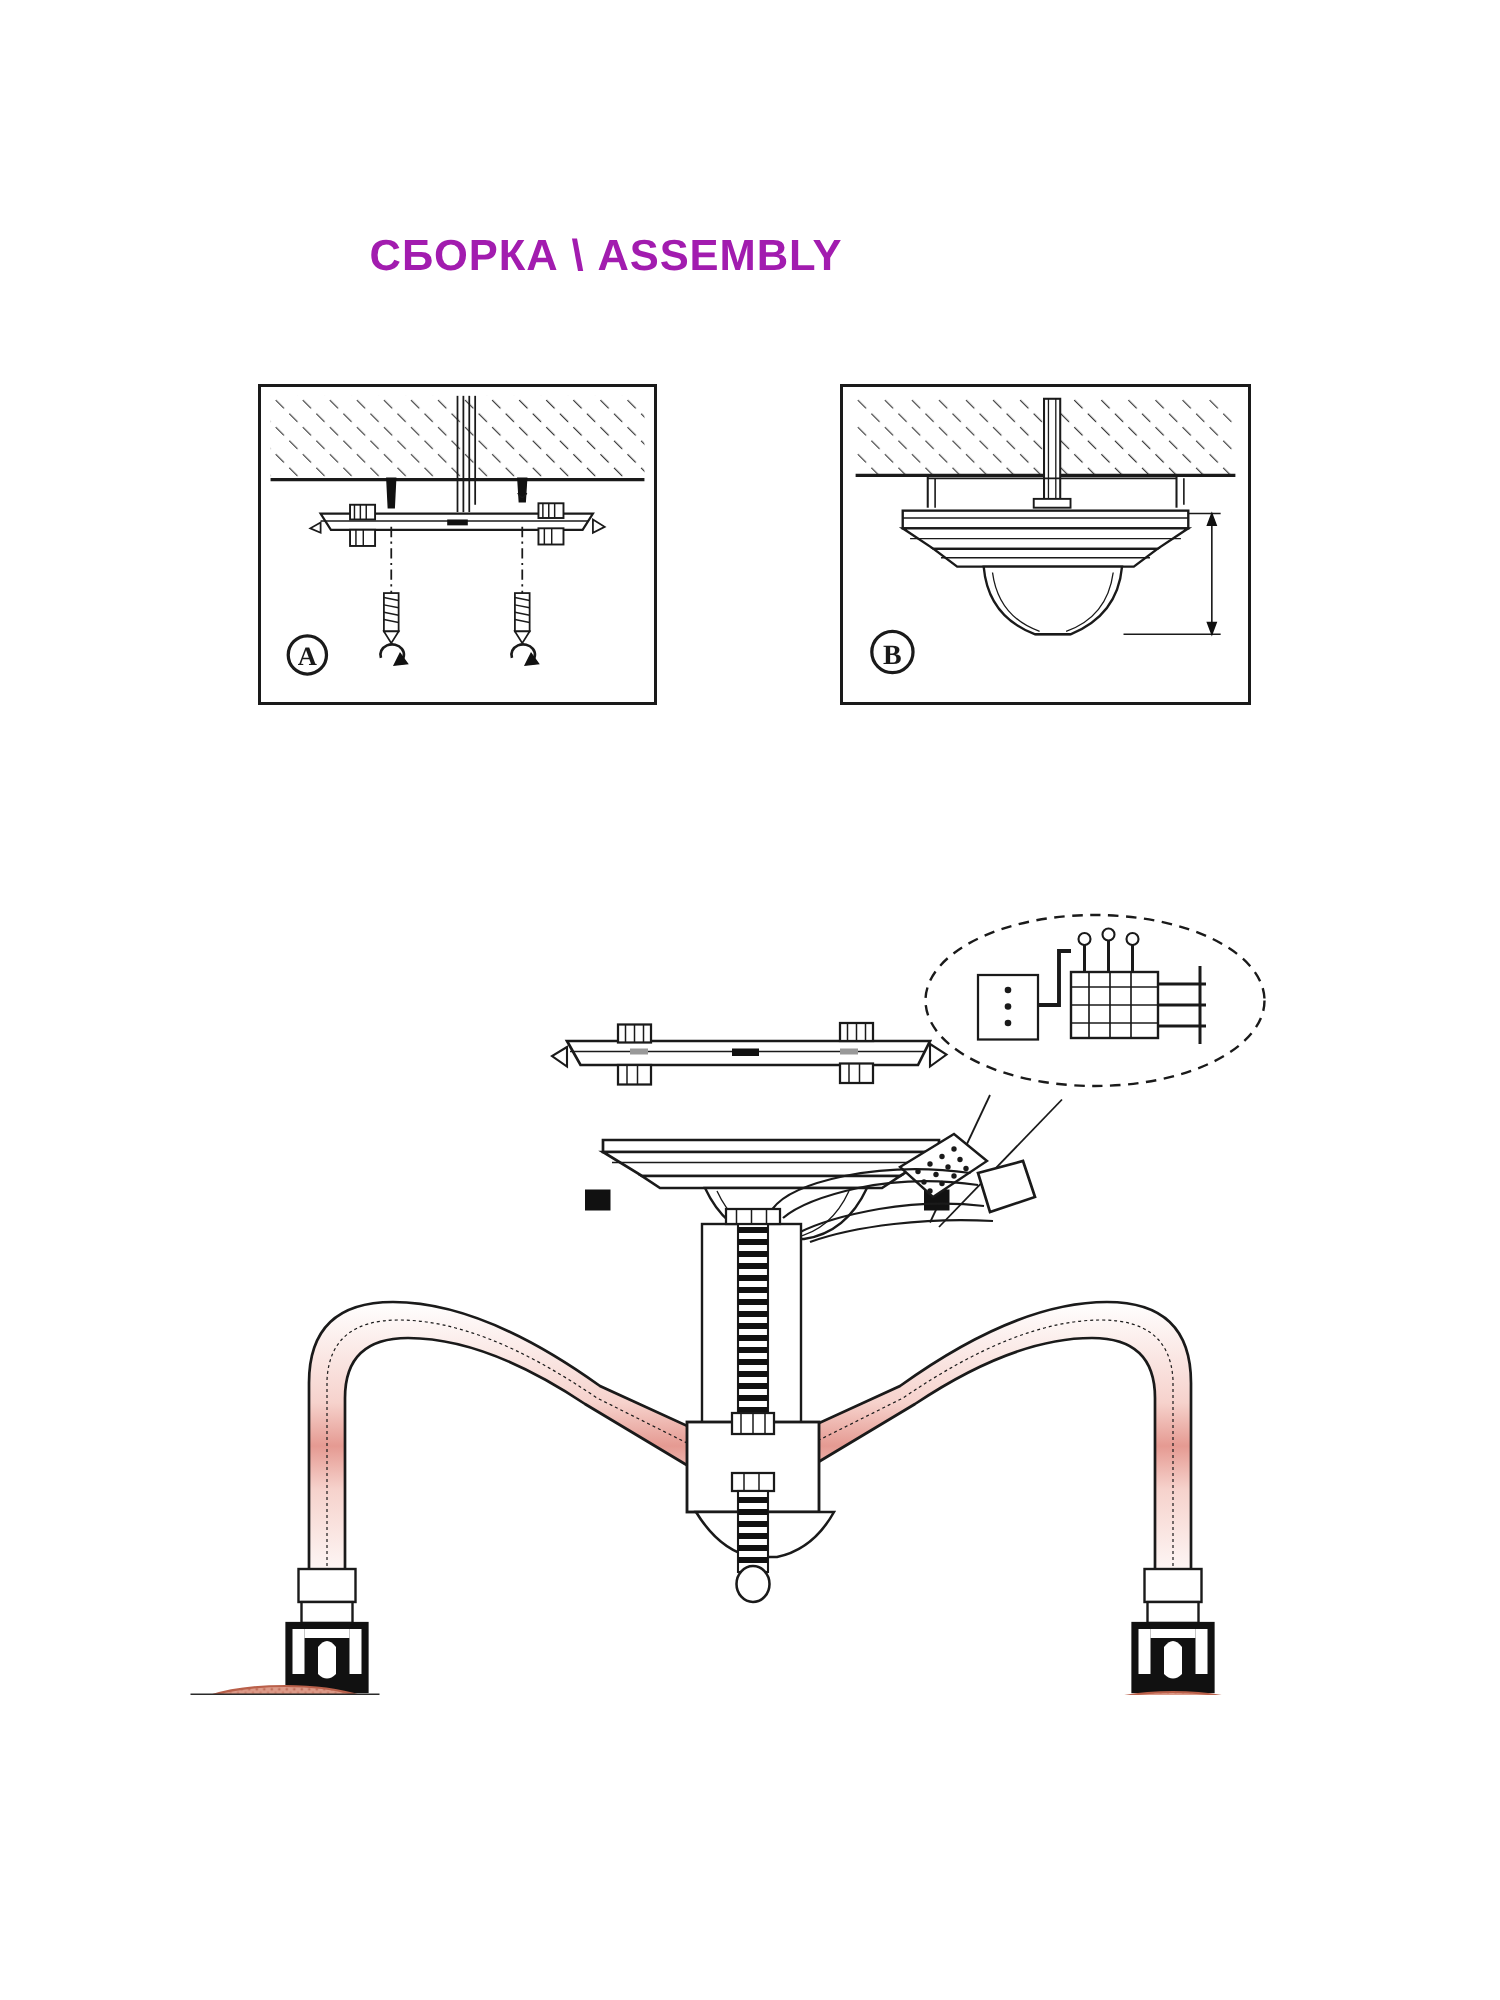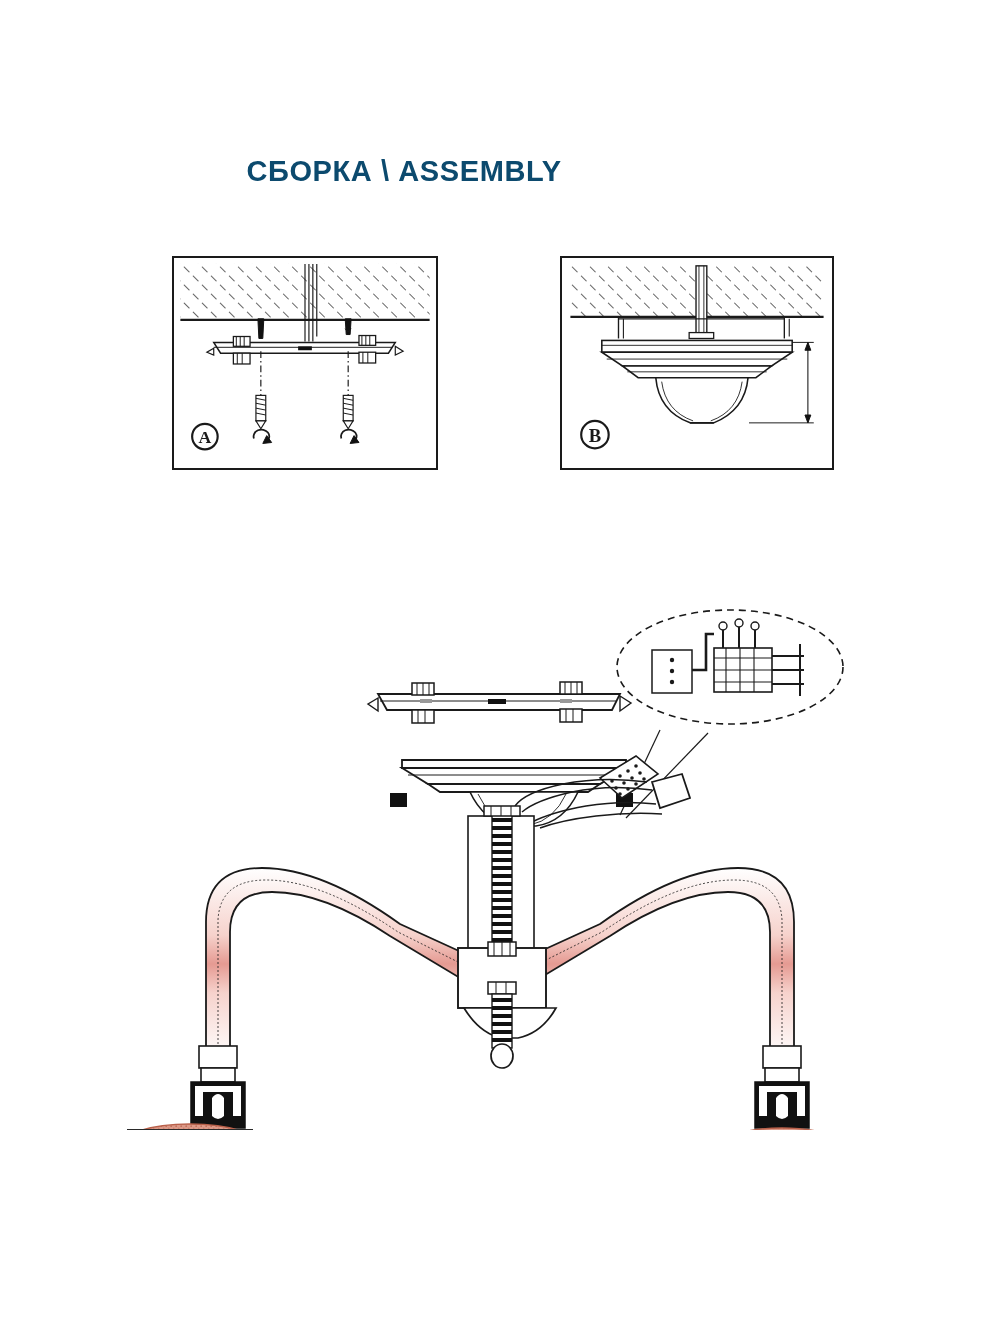--- a/index.html
+++ b/index.html
@@ -20,21 +20,21 @@
   
   #sheet-title {
     position: absolute;
     top: 155px;
     left: 0;
     width: 808px;
     text-align: center;
     font-size: 29px;
     font-weight: bold;
     letter-spacing: 0.6px;
-    color: #0c4a6e;
+    color: #a21caf;
   }
 
   
   #step-panels {
     position: absolute;
     top: 256px;
     left: 0;
     width: 1000px;
     height: 216px;
   }

